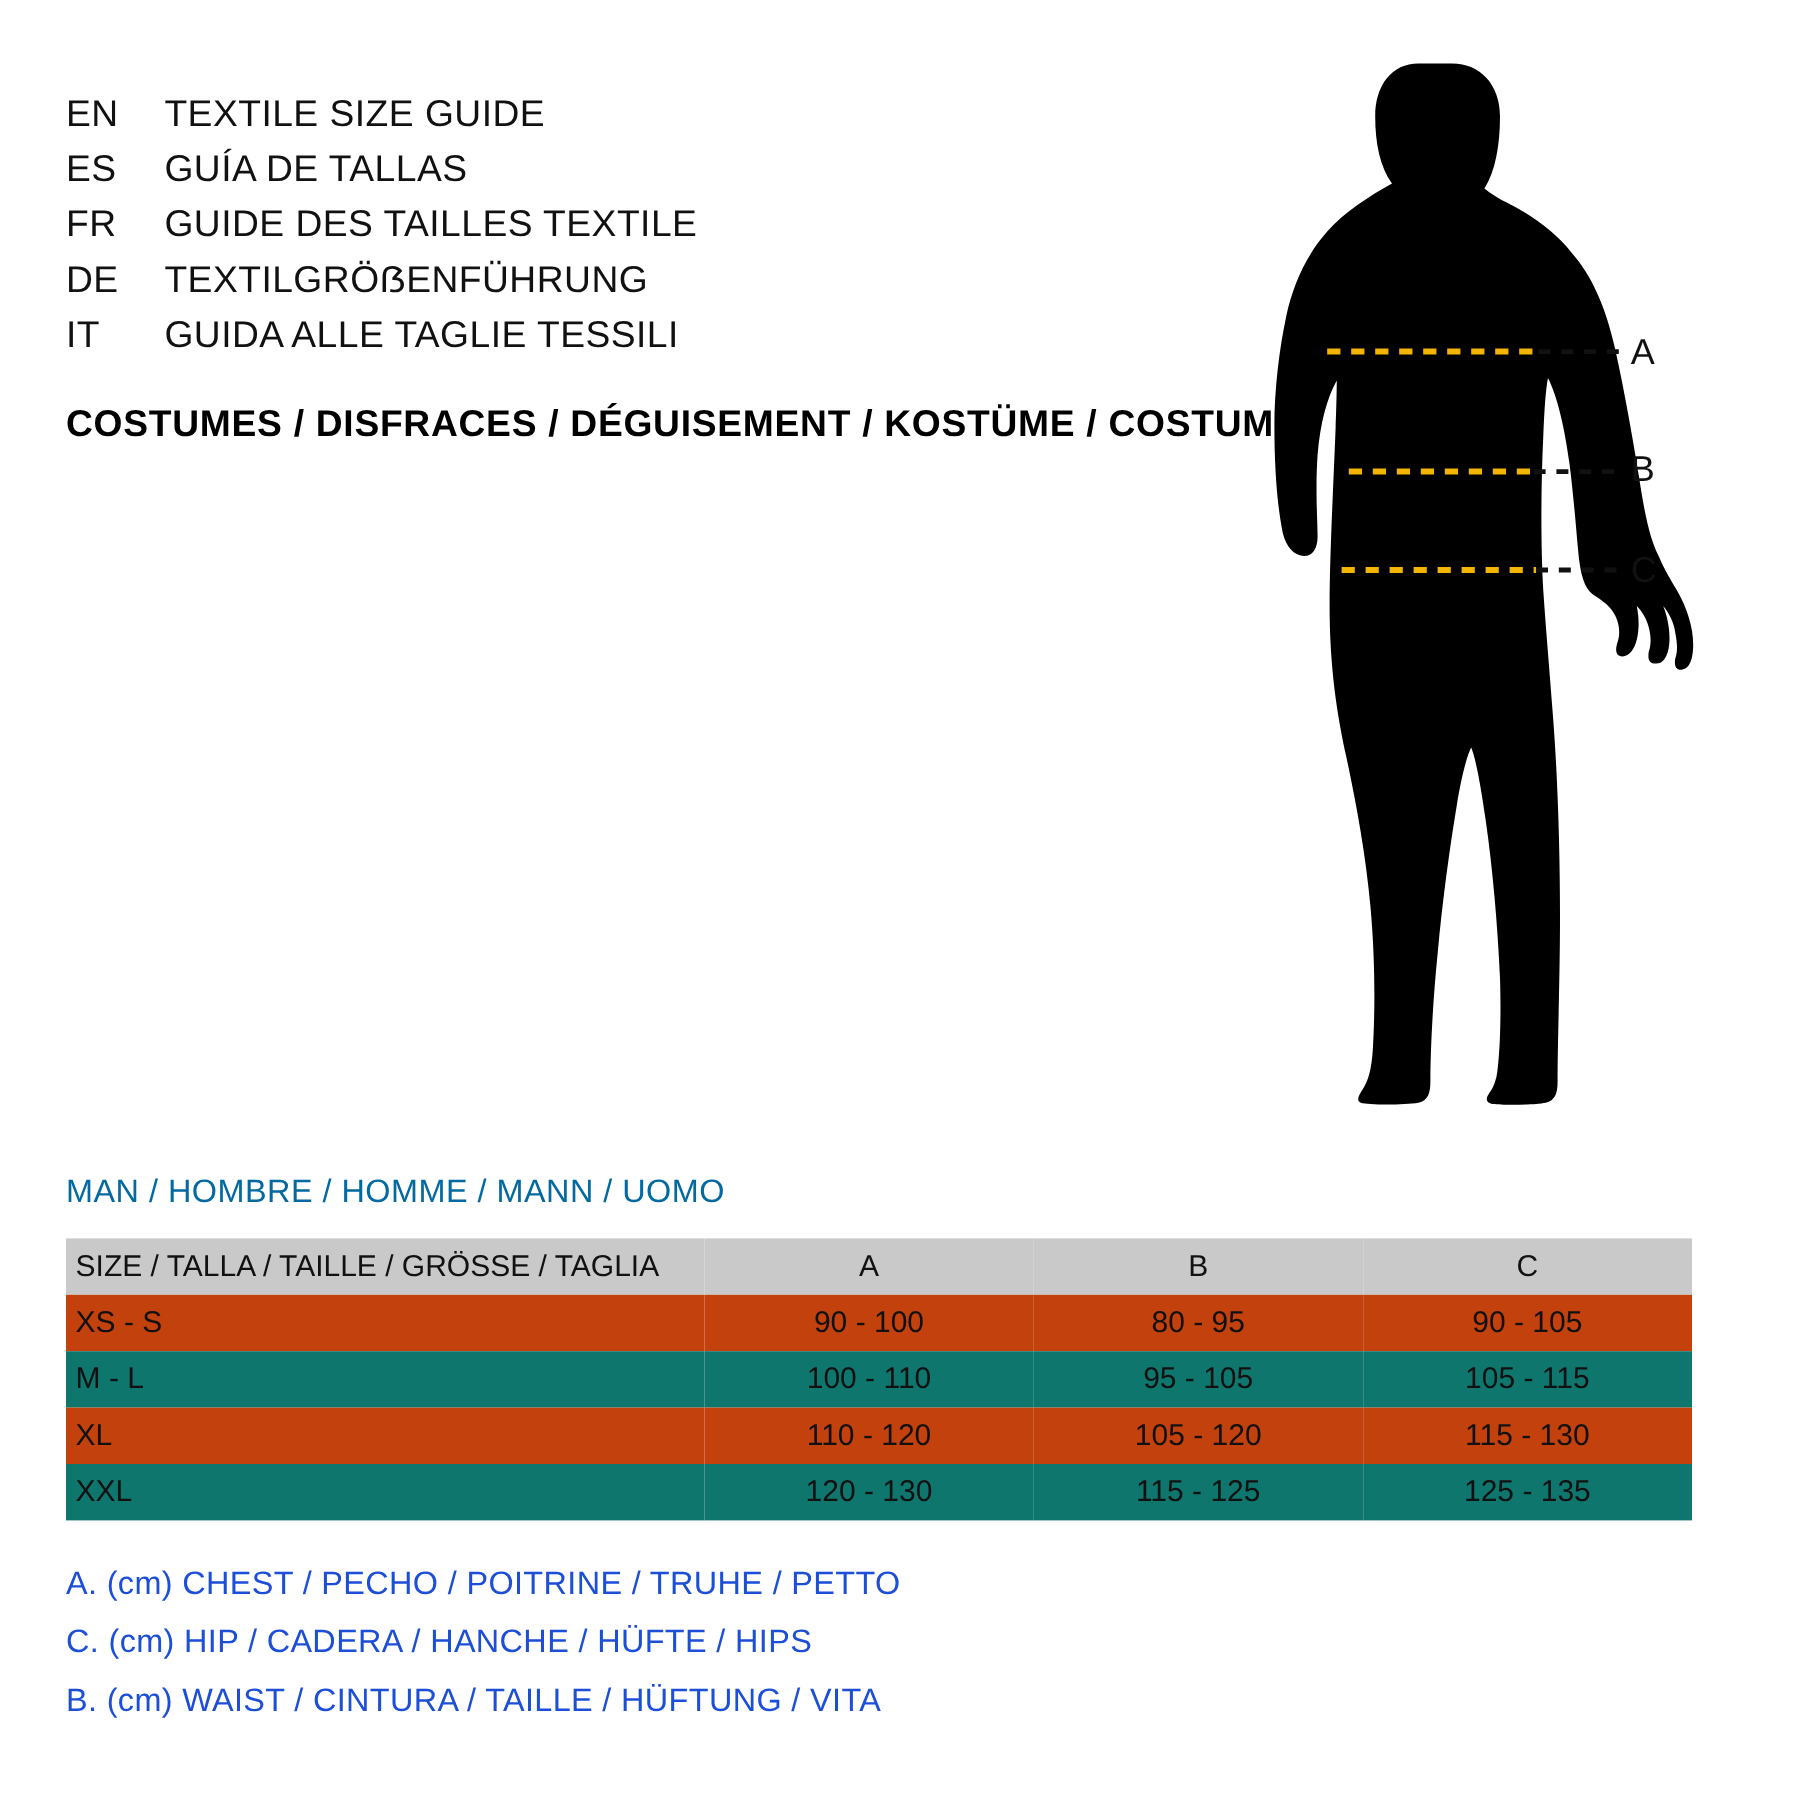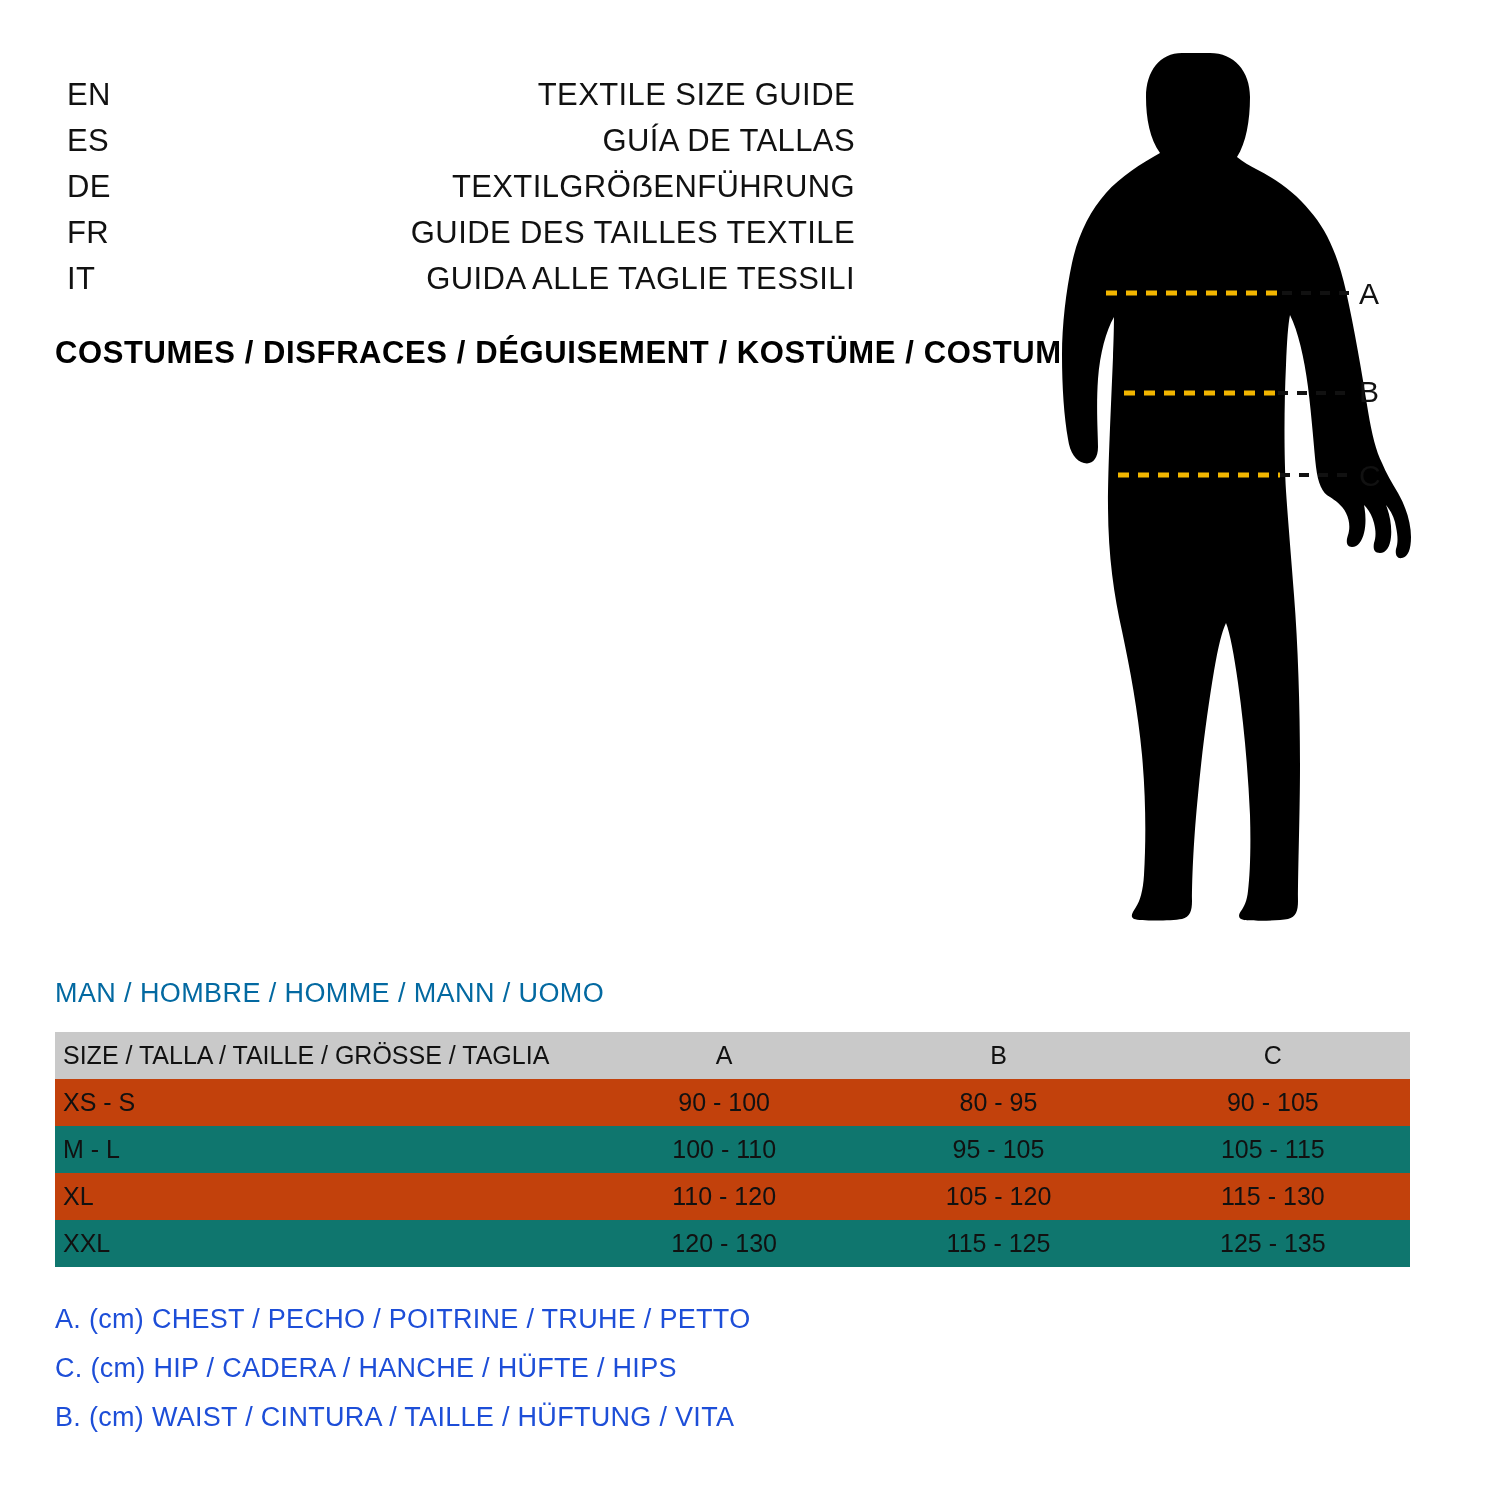--- a/index.html
+++ b/index.html
@@ -32,25 +32,23 @@
     display: flex;
     align-items: baseline;
     font-size: 31px;
     line-height: 46px;
     letter-spacing: 0.4px;
     color: #111111;
   }
   .lang-code {
     width: 82px;
     flex: 0 0 82px;
-    margin-left: 12px;
   }
   .lang-text {
     flex: 1 1 auto;
-    text-align: right;
   }
 
   .costumes-line {
     position: absolute;
     left: 55px;
     top: 335px;
     font-size: 31px;
     font-weight: bold;
     letter-spacing: 0.6px;
     color: #000000;
@@ -143,26 +141,26 @@
   <div class="lang-block">
     <div class="lang-row">
       <span class="lang-code">EN</span>
       <span class="lang-text">TEXTILE SIZE GUIDE</span>
     </div>
     <div class="lang-row">
       <span class="lang-code">ES</span>
       <span class="lang-text">GUÍA DE TALLAS</span>
     </div>
     <div class="lang-row">
+      <span class="lang-code">FR</span>
+      <span class="lang-text">GUIDE DES TAILLES TEXTILE</span>
+    </div>
+    <div class="lang-row">
       <span class="lang-code">DE</span>
       <span class="lang-text">TEXTILGRÖẞENFÜHRUNG</span>
-    </div>
-    <div class="lang-row">
-      <span class="lang-code">FR</span>
-      <span class="lang-text">GUIDE DES TAILLES TEXTILE</span>
     </div>
     <div class="lang-row">
       <span class="lang-code">IT</span>
       <span class="lang-text">GUIDA ALLE TAGLIE TESSILI</span>
     </div>
   </div>
 
   <div class="costumes-line">COSTUMES / DISFRACES / DÉGUISEMENT / KOSTÜME / COSTUMI</div>
 
   <div class="figure-area">

